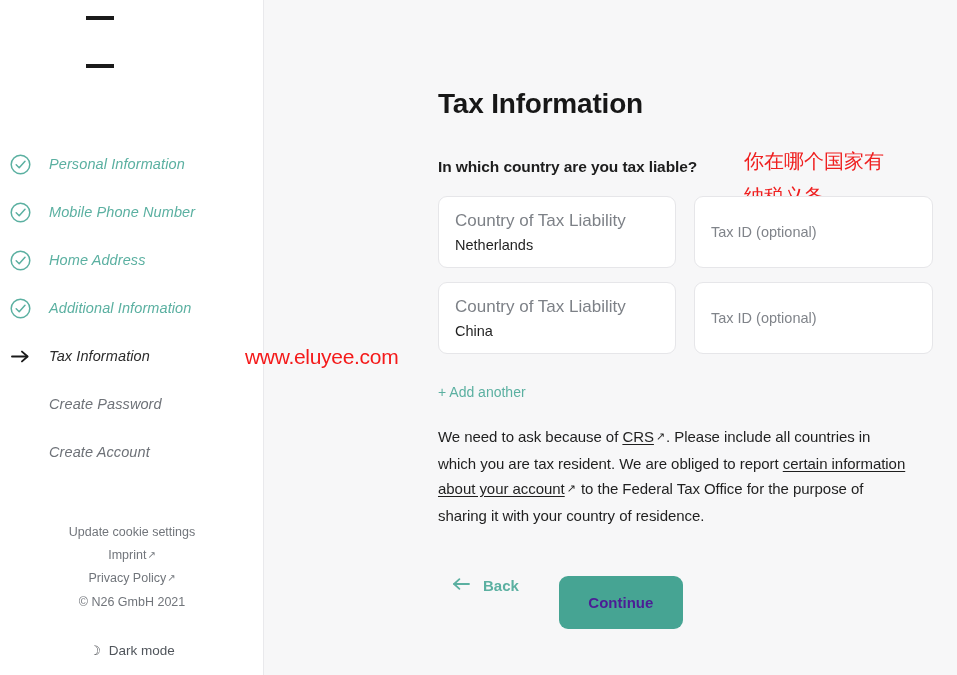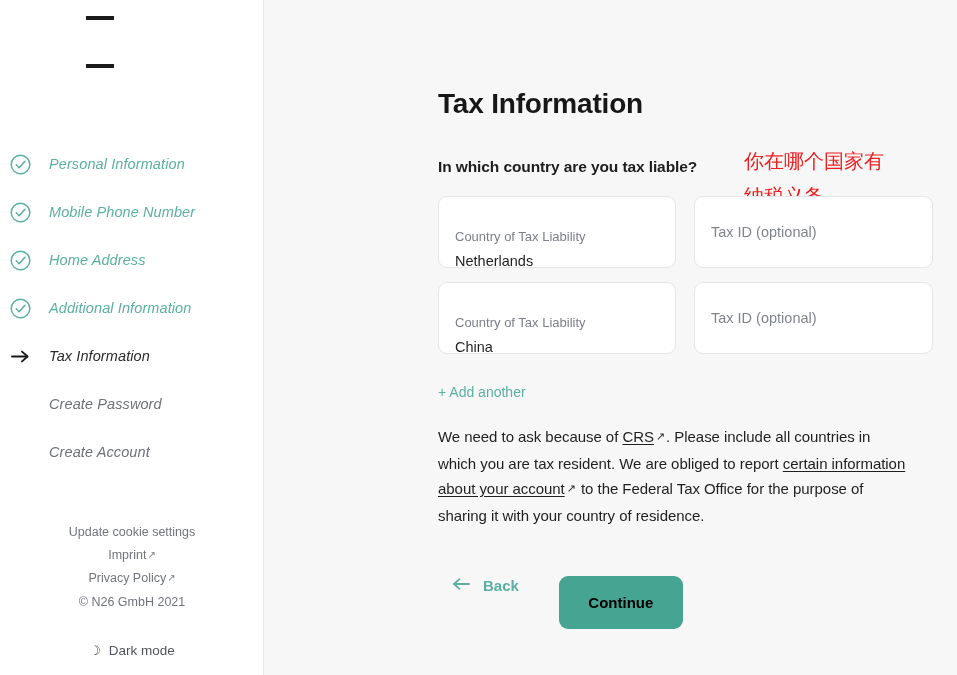--- a/index.html
+++ b/index.html
@@ -223,24 +223,23 @@
     padding: 15px 16px 0 16px;
   }
   .field.taxid {
     width: 239px;
     flex: 0 0 239px;
     display: flex;
     align-items: center;
     padding: 0 16px;
   }
   .field-label {
-    font-size: 13px;
+    font-size: 17px;
     color: #7d8187;
     line-height: 18px;
-    margin-top: 16px;
   }
   .field-value {
     font-size: 14.5px;
     color: #1f1f1f;
     line-height: 24px;
     margin-top: 3px;
   }
   .field-placeholder {
     font-size: 14.5px;
     color: #80848a;
@@ -303,21 +302,21 @@
     font-weight: 700;
     color: #5bb0a1;
   }
   .continue-btn {
     margin-left: 22px;
     width: 124px;
     height: 53px;
     border: 0;
     border-radius: 9px;
     background: #46a493;
-    color: #000000;
+    color: #4c1d95;
     font-size: 15px;
     font-weight: 700;
     cursor: pointer;
     font-family: "Liberation Sans", sans-serif;
   }
 </style>
 </head>
 <body>
 
 <div id="app">
@@ -409,20 +408,21 @@
 
   <main class="main">
 
     <h1 class="page-title">Tax Information</h1>
 
     <div class="question">In which country are you tax liable?</div>
 
     <div class="annotation">你在哪个国家有
 纳税义务</div>
 
+    <div class="watermark">www.eluyee.com</div>
 
     <div class="rows">
 
       <div class="row">
         <div class="field country">
           <div class="field-label">Country of Tax Liability</div>
           <div class="field-value">Netherlands</div>
         </div>
         <div class="field taxid">
           <div class="field-placeholder">Tax ID (optional)</div>

